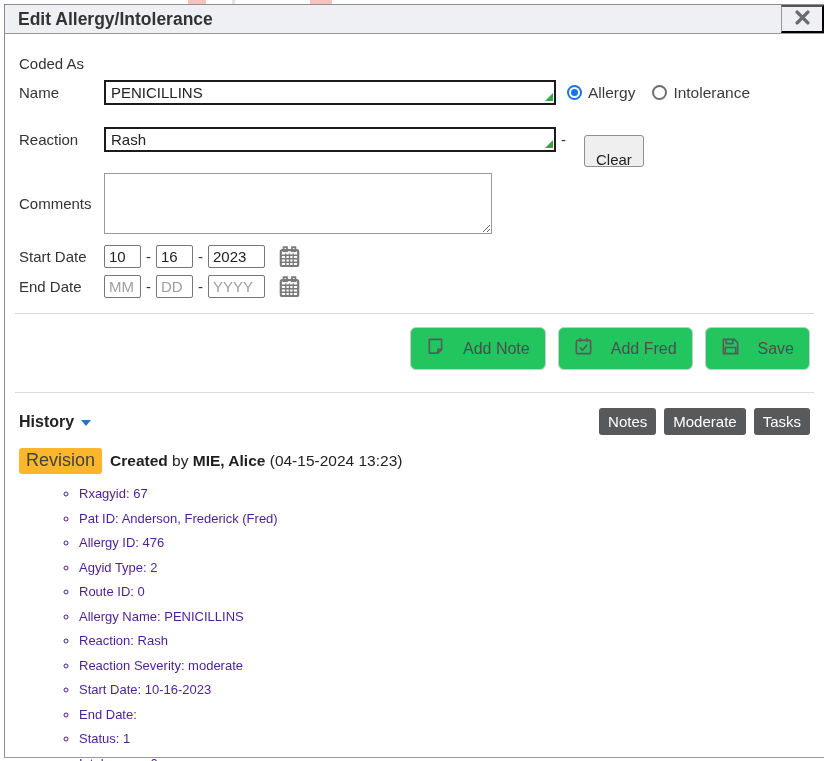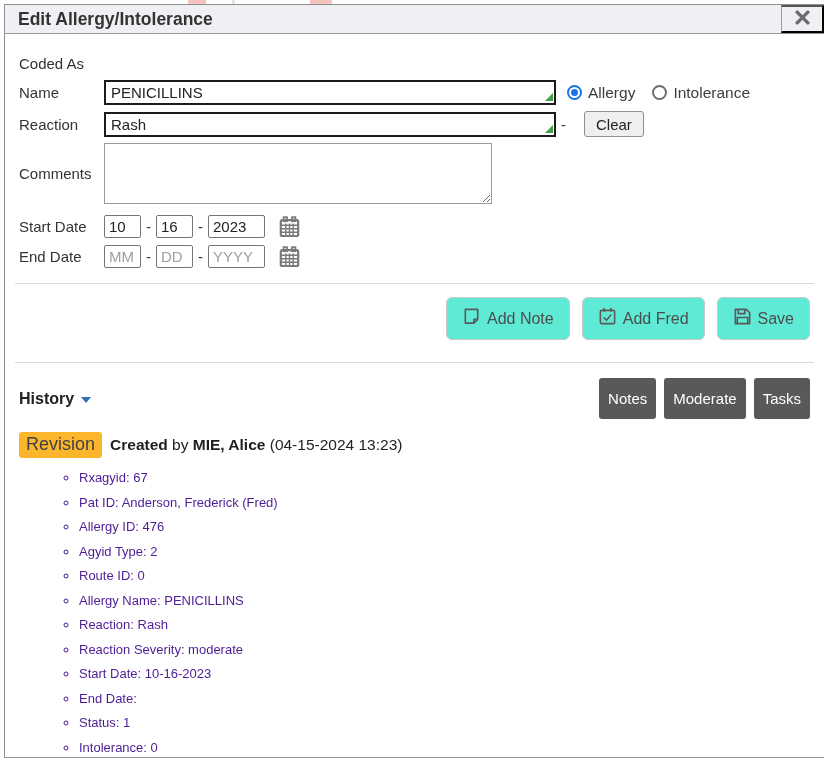--- a/index.html
+++ b/index.html
@@ -75,24 +75,25 @@
   .select-wrap { position: relative; display: inline-block; }
   .sev-select {
     width: 161px; height: 26px;
     border: 2px solid #1f1f1f; border-radius: 4px;
     background: #fff; font-family: "Liberation Sans", sans-serif;
     font-size: 15px; color: #222; padding: 0 24px 0 5px;
     appearance: none; -webkit-appearance: none; outline: none;
   }
   .select-chevron { position: absolute; right: 9px; top: 10px; pointer-events: none; }
   .clear-btn {
-    margin-left: 13px; padding: 3px 11px; height: 26px;
+    margin-left: 13px; padding: 15px 11px; height: 26px;
     background: #efefef; border: 1px solid #8f8f8f; border-radius: 3px;
     font-family: "Liberation Sans", sans-serif; font-size: 15px; color: #222;
     cursor: pointer;
+    margin-top: 24px;
   }
 
   .comments-row { margin-bottom: 11px; }
   .comments-textarea {
     width: 388px; height: 61px;
     border: 1px solid #9b9b9b; border-radius: 0;
     font-family: "Liberation Sans", sans-serif; font-size: 15px; padding: 3px 5px;
     resize: both; outline: none;
   }
 
@@ -104,41 +105,41 @@
   }
   .date-input::placeholder { color: #9e9e9e; opacity: 1; }
   .mm, .dd { width: 37px; }
   .yyyy { width: 57px; }
   .cal-btn { background: none; border: none; padding: 0; margin-left: 14px; cursor: pointer; height: 22px; }
 
   .divider { border: none; border-top: 1px solid #dadada; margin: 15px -4px 0 -4px; }
 
   .actions-row { display: flex; justify-content: flex-end; gap: 12px; margin-top: 13px; }
   .action-btn {
-    display: flex; align-items: center; gap: 6px;
-    padding: 9px 15px; background: #5eead4;
+    display: flex; align-items: center; gap: 18px;
+    padding: 9px 15px; background: #22c55e;
     border: 1px solid #c9c9c9; border-radius: 6px;
     font-family: "Liberation Sans", sans-serif; font-size: 16px; color: #4d4d4d;
     cursor: pointer;
   }
 
   .divider2 { border: none; border-top: 1px solid #dadada; margin: 22px -4px 0 -4px; }
 
   .history-header { display: flex; align-items: center; justify-content: space-between; margin-top: 15px; }
   .history-title { display: flex; align-items: center; gap: 7px; font-size: 16px; font-weight: bold; color: #222; cursor: pointer; }
   .caret-down {
     width: 0; height: 0; margin-top: 3px;
     border-left: 5px solid transparent; border-right: 5px solid transparent;
     border-top: 6px solid #2f71b8;
   }
   .history-buttons { display: flex; gap: 8px; }
   .dark-btn {
     background: #58595b; color: #fff; border: none; border-radius: 3px;
     font-family: "Liberation Sans", sans-serif; font-size: 15px;
-    padding: 12px 9px; cursor: pointer;
+    padding: 5px 9px; cursor: pointer;
   }
 
   .history-entry { display: flex; align-items: center; gap: 8px; margin-top: 13px; font-size: 15.5px; color: #222; }
   .revision-badge {
     background: #fcb62b; color: #424242; font-size: 18px;
     padding: 2px 7px 3px 7px; border-radius: 3px; white-space: nowrap;
   }
   .entry-text b { color: #1e1e1e; text-align: right; }
 
   .history-details { list-style: circle; margin: 8px 0 0 0; padding-left: 60px; }

